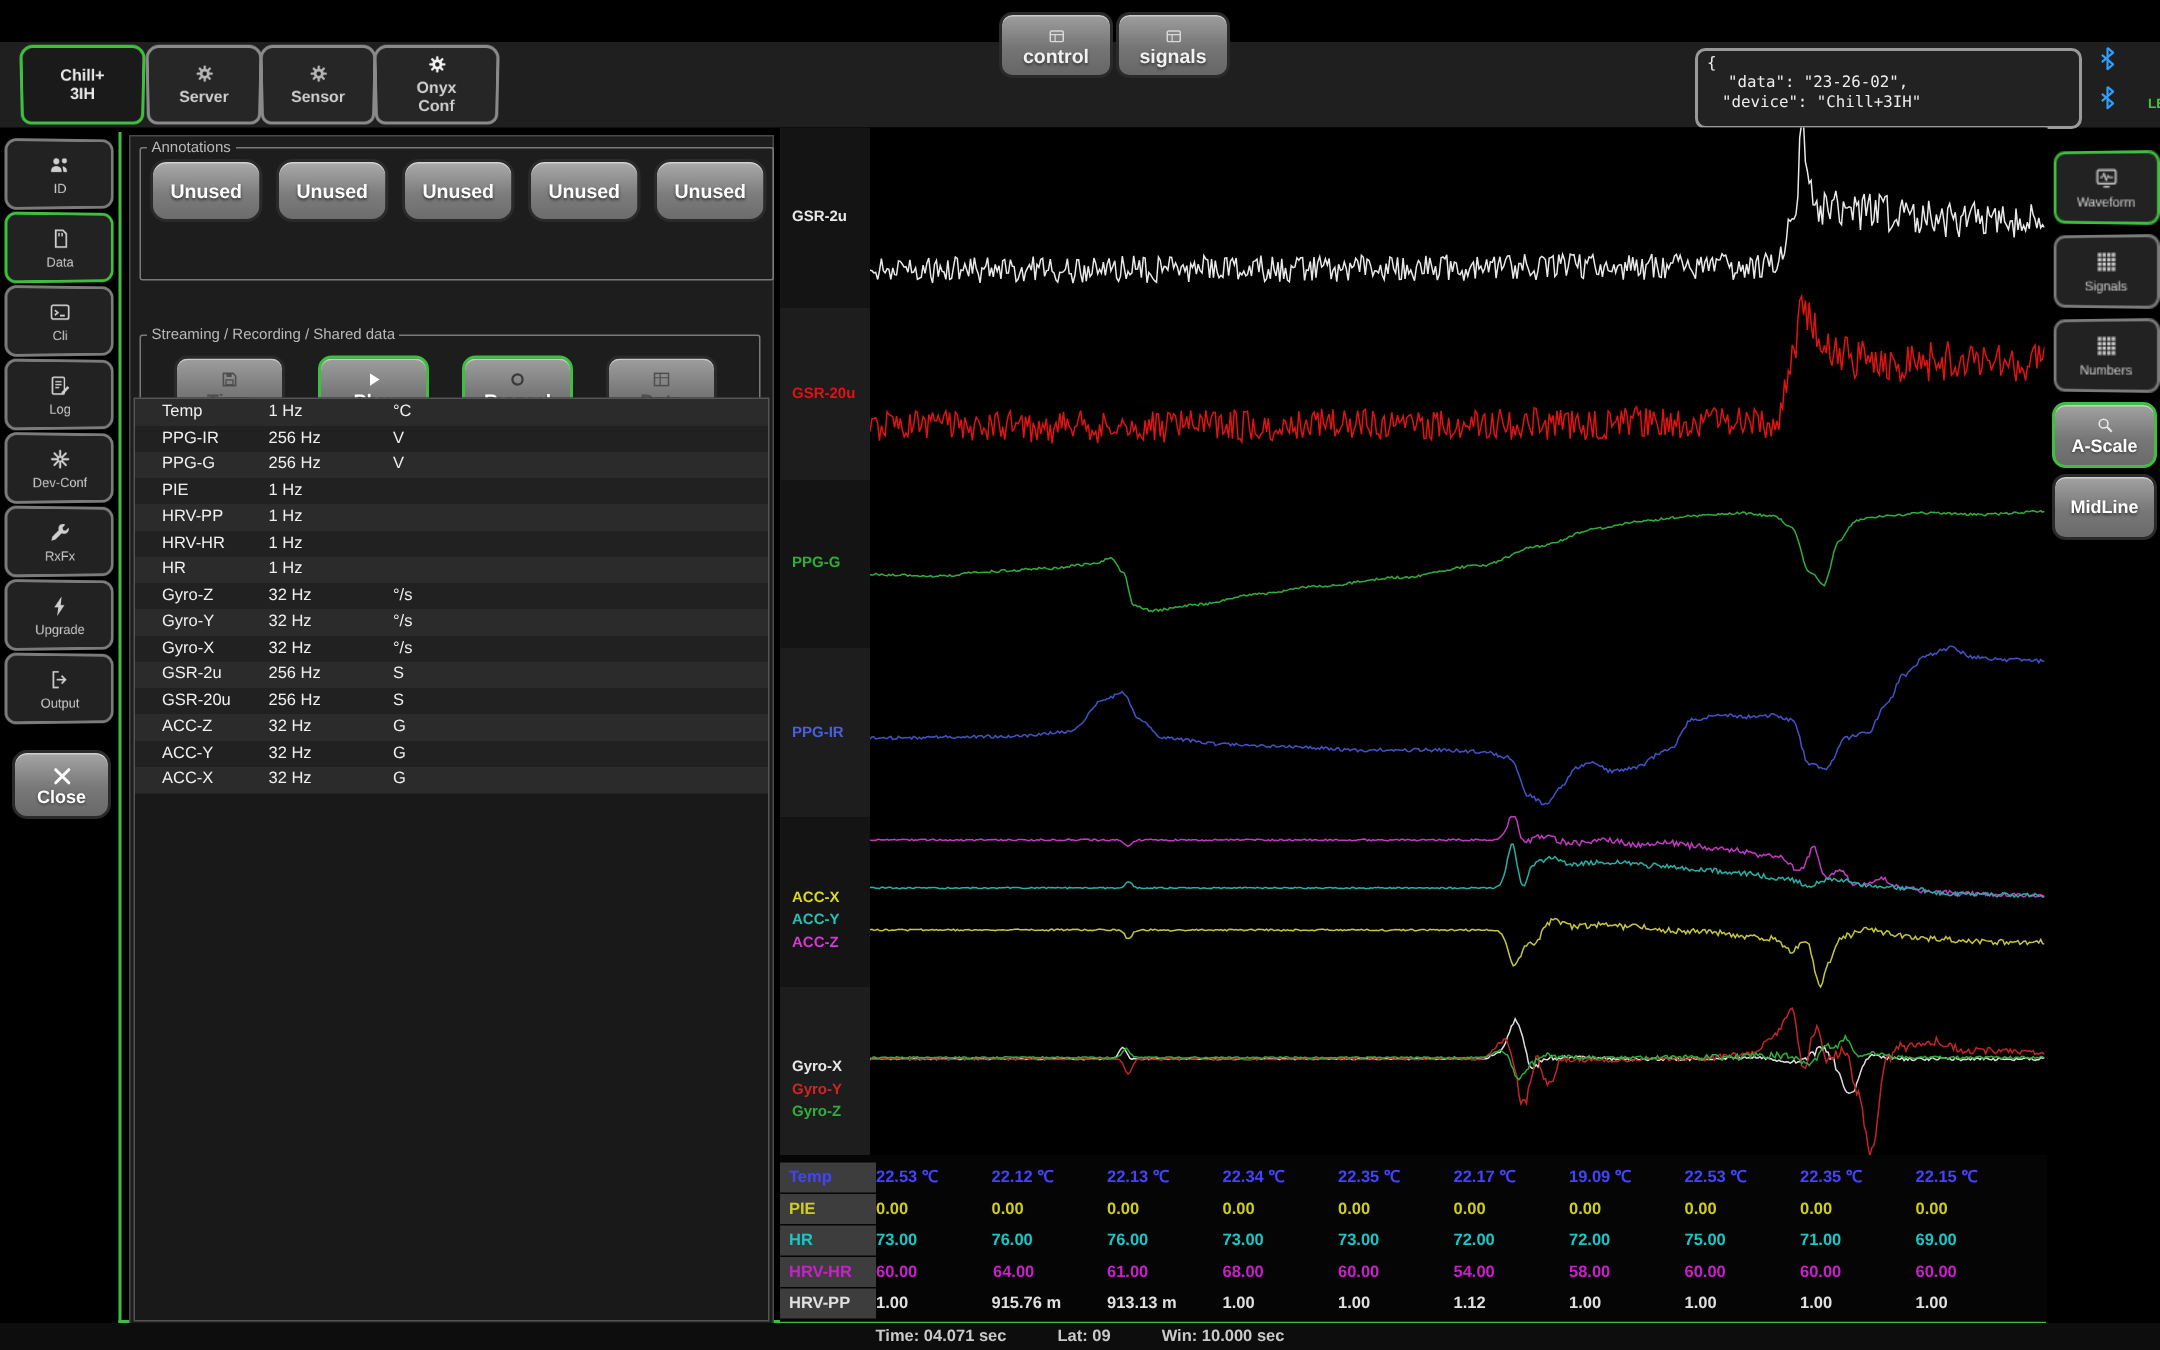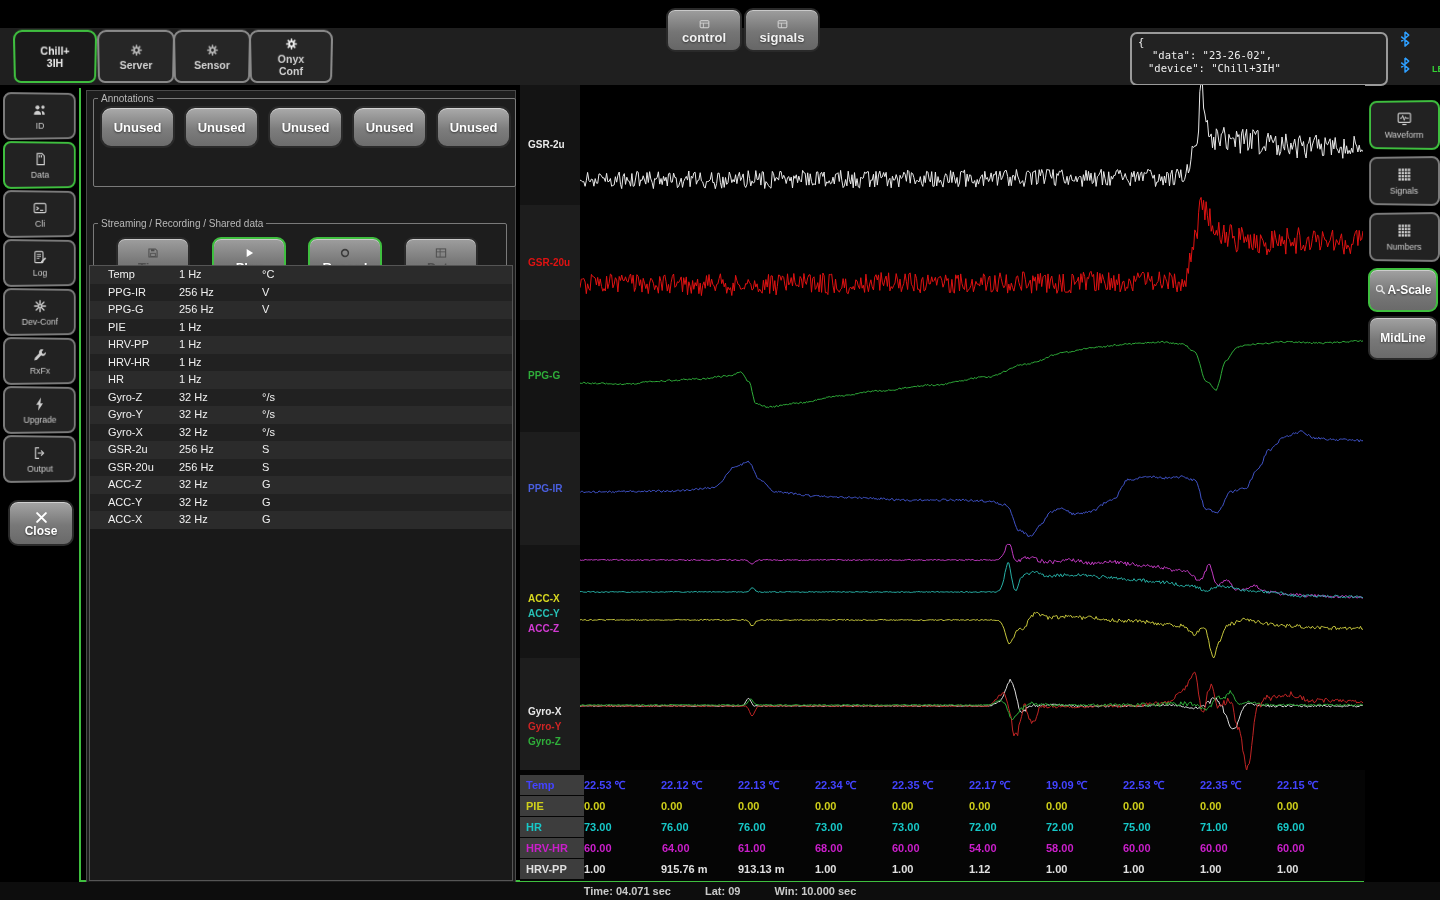--- a/index.html
+++ b/index.html
@@ -75,21 +75,21 @@
   .numrow{position:absolute;left:0;width:845px;height:21px;font-size:11px;font-weight:bold;}
   .numlabel{position:absolute;left:0;top:0;width:58px;height:20px;background:#3d3d3d;padding-left:6px;line-height:20px;}
   .numval{position:absolute;top:0;line-height:20px;white-space:nowrap;}
   
   .rrailtab{position:absolute;left:1366px;width:70px;height:46px;border:2px solid #7b7b7b;border-radius:8px;
             background:#222;display:flex;flex-direction:column;align-items:center;justify-content:center;gap:1px;
             color:#ccc;font-size:9px;transform:perspective(160px) rotateY(-5deg);transform-origin:100% 50%;}
   .rrailtab.active{border-color:#3fbf3f;}
   .rrailbtn{position:absolute;left:1368px;width:66px;height:40px;border:2px solid #2a2a2a;border-radius:9px;
             background:linear-gradient(#a2a2a2,#787878 55%,#6a6a6a);box-shadow:inset 0 1px 0 #cccccc;
-            color:#fff;font-weight:bold;font-size:12px;display:flex;flex-direction:row;align-items:center;justify-content:center;
+            color:#fff;font-weight:bold;font-size:12px;display:flex;flex-direction:column;align-items:center;justify-content:center;
             text-shadow:0 1px 2px #333;line-height:11px;}
   .rrailbtn.green{border-color:#3fbf3f;}
   
   #footer{left:0;top:882px;width:1440px;height:18px;background:#0d0d0d;display:flex;align-items:center;justify-content:center;gap:34px;
           font-size:11px;font-weight:bold;color:#c9c9c9;}
 </style>
 </head>
 <body>
 
 <div id="app">

